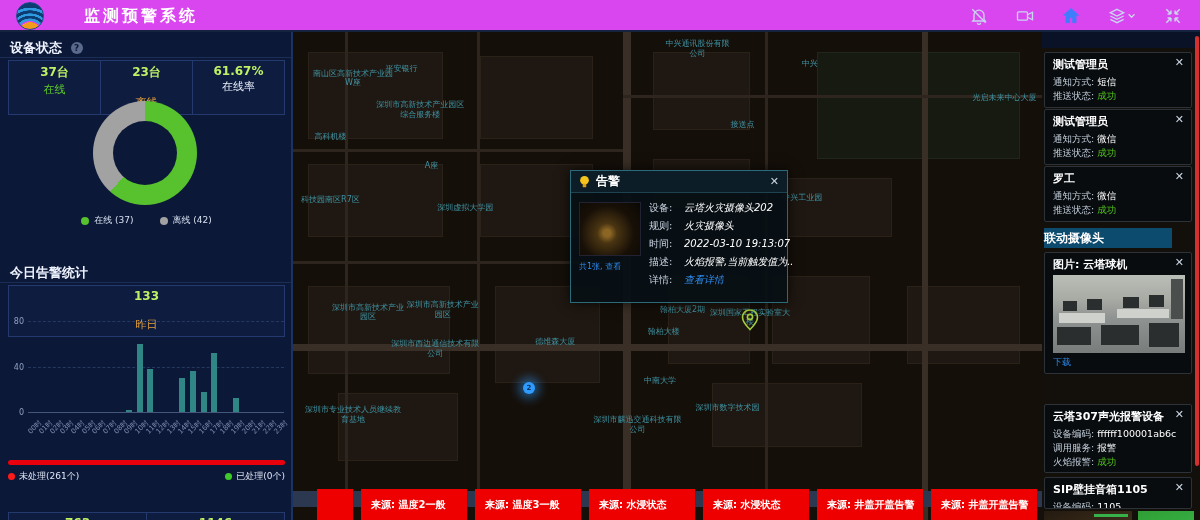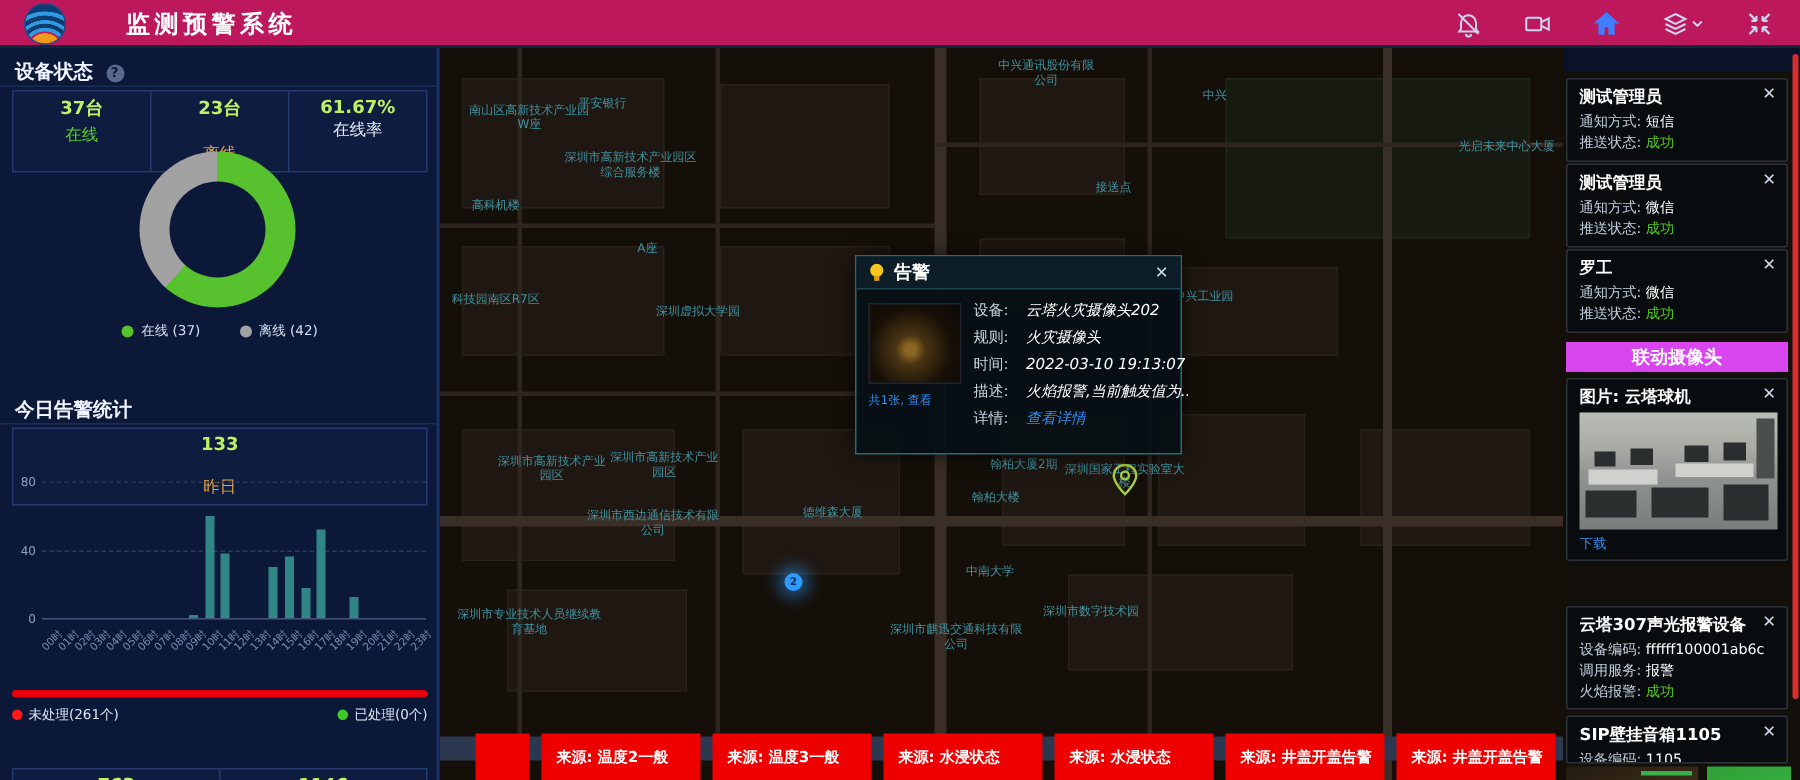--- a/index.html
+++ b/index.html
@@ -4,21 +4,21 @@
 <style>
   * { margin:0; padding:0; box-sizing:border-box; }
   html,body { background:#05070d; }
   #app {
     position:relative; width:1200px; height:520px; overflow:hidden;
     background:#0a1228; font-family:"DejaVu Sans","Liberation Sans",sans-serif;
     color:#e6edf8; user-select:none;
   }
   
   .topbar { position:absolute; left:0; top:0; width:1200px; height:32px;
-    background:#be185d; border-bottom:2px solid #16233f; z-index:50; }
+    background:#d946ef; border-bottom:2px solid #16233f; z-index:50; }
   .logo { position:absolute; left:16px; top:2px; width:28px; height:28px; border-radius:50%;
     background:radial-gradient(circle at 50% 118%, #f29a1e 0 34%, rgba(0,0,0,0) 35%),
                radial-gradient(circle at 50% 120%, rgba(0,0,0,0) 0 38%, #2f9ae0 40% 46%, #0d3c72 47% 54%, #2f9ae0 55% 61%, #0d3c72 62% 70%, #2f9ae0 71% 78%, #0d3c72 79%);
     border:1px solid #1b4b86; }
   .app-title { position:absolute; left:84px; top:6px; font-size:16px; font-weight:bold;
     color:#ffffff; letter-spacing:3px; }
   .top-icons { position:absolute; right:16px; top:3px; height:26px; display:flex; gap:24px; align-items:center; }
   .tico { width:22px; height:22px; display:flex; align-items:center; justify-content:center; cursor:pointer; }
   .tico svg { display:block; }
   
@@ -99,22 +99,22 @@
   
   .right-panel { position:absolute; left:1042px; top:32px; width:158px; height:488px;
     background:#13100b; z-index:30;margin-top:16px; }
   .note-card { position:absolute; left:2px; width:148px; background:rgba(8,12,16,.93);
     border:1px solid #2c3238; border-radius:2px; padding:4px 8px; }
   .card-title { font-size:11px; font-weight:bold; color:#ffffff; margin-bottom:3px; padding-right:12px; }
   .card-x { position:absolute; right:7px; top:4px; }
   .card-row { font-size:9.5px; line-height:1.45; color:#c3cdda; white-space:nowrap; }
   .card-row .val { color:#ffffff; }
   .card-row .val.ok { color:#52c41a; }
-  .teal-header { position:absolute; left:2px; width:148px; height:20px; background:#d946ef;
-    color:#fff; font-size:12px; font-weight:bold; text-align:center; line-height:20px; }
+  .teal-header { position:absolute; left:2px; width:128px; height:20px; background:#0c4a6e;
+    color:#fff; font-size:12px; font-weight:bold; text-align:left; line-height:20px; }
   .office-photo { position:relative; width:132px; height:78px; margin-top:2px; overflow:hidden; cursor:pointer;
     background:linear-gradient(180deg,#b9beb7 0%,#a9aba5 30%,#8f9391 55%,#787c7a 100%); }
   .op { position:absolute; background:#2b2e2f; }
   .op.light { background:#cfd1cc; }
   .download-link { margin-top:3px; font-size:9px; color:#2e8cf0; cursor:pointer; }
   .thumb { position:absolute; cursor:pointer; }
   .thumb.dark { left:2px; top:463px; width:88px; height:42px;
     background:linear-gradient(160deg,#241a10 0%,#3a2c1a 55%,#1c130a 100%); }
   .thumb.dark::after { content:""; position:absolute; right:4px; top:3px; width:34px; height:3px; background:#37b24a; }
   .thumb.green { left:96px; top:463px; width:56px; height:42px;

